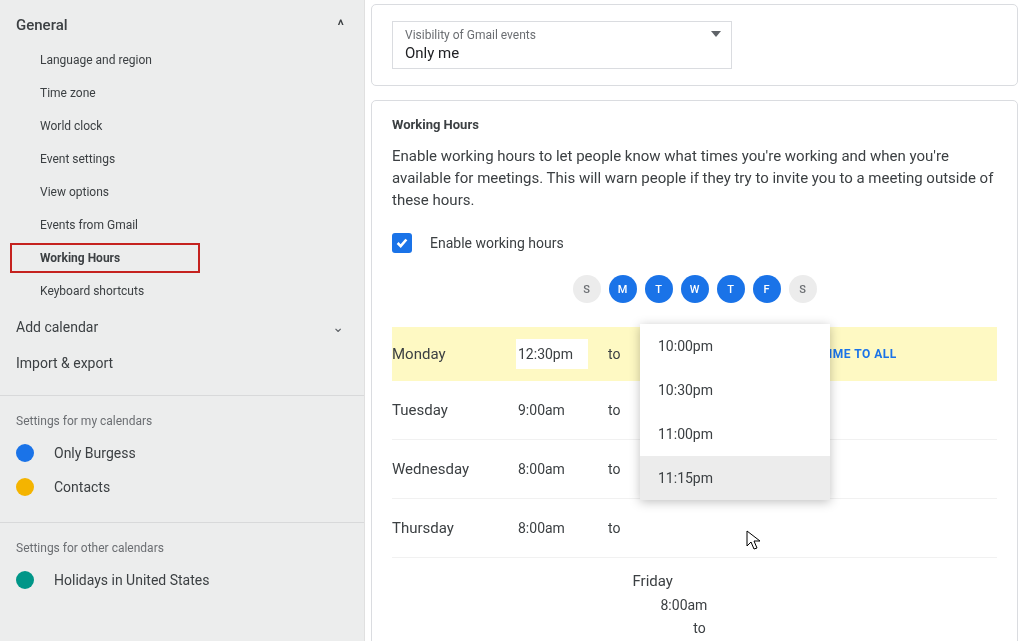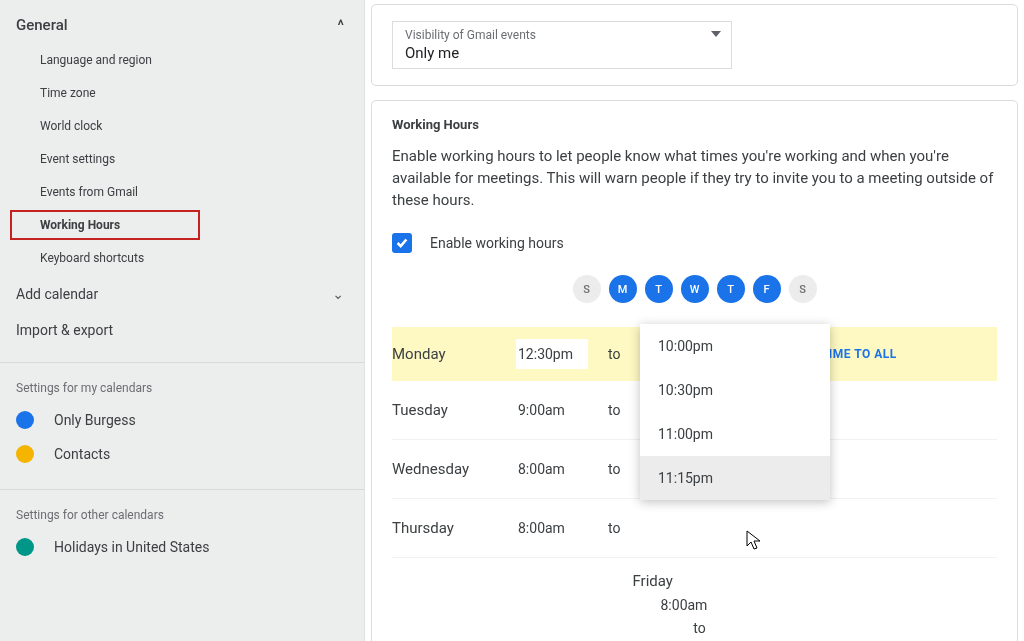--- a/index.html
+++ b/index.html
@@ -62,20 +62,21 @@
 <div class="sidebar">
   <div class="nav-header">
     <span>General</span>
     <span class="chevron">^</span>
   </div>
   <ul class="nav-list">
     <li class="nav-item">Language and region</li>
     <li class="nav-item">Time zone</li>
     <li class="nav-item">World clock</li>
     <li class="nav-item">Event settings</li>
+    <li class="nav-item">View options</li>
     <li class="nav-item">Events from Gmail</li>
     <li class="nav-item active">Working Hours</li>
     <li class="nav-item">Keyboard shortcuts</li>
   </ul>
   <div class="nav-sub-header">
     <span>Add calendar</span>
     <span class="chevron">⌄</span>
   </div>
   <div class="nav-plain">Import &amp; export</div>
   <hr class="divider">

